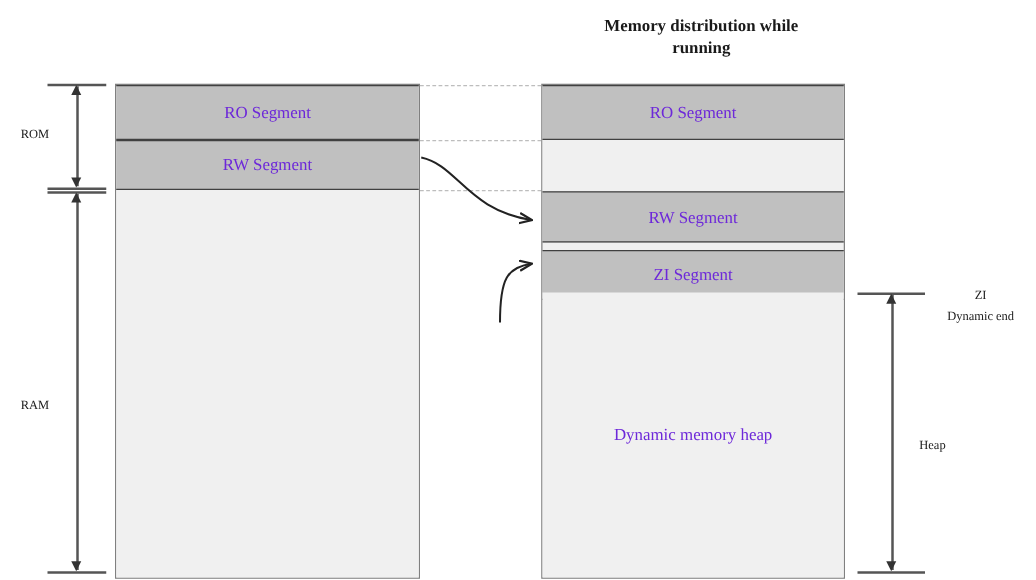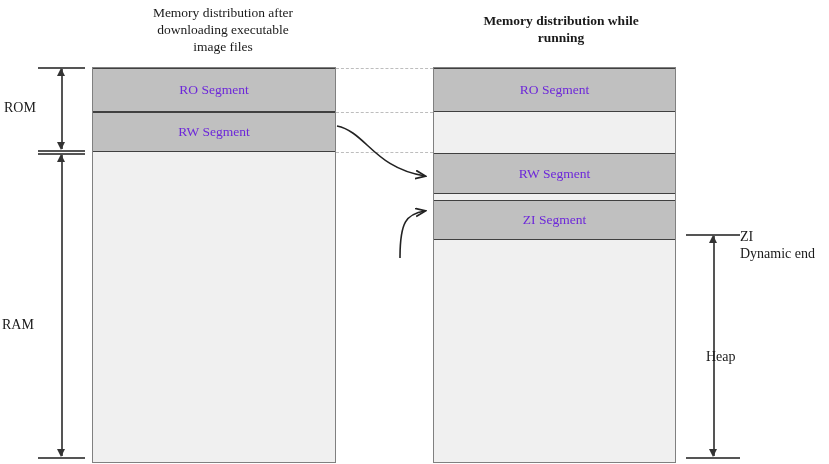--- a/index.html
+++ b/index.html
@@ -75,23 +75,23 @@
     width: 0;
     height: 0;
     border-left: 4.5px solid transparent;
     border-right: 4.5px solid transparent;
   }
   .arrow-head.up   { border-bottom: 8px solid #333333; }
   .arrow-head.down { border-top: 8px solid #333333; }
 
   .bracket-label {
     position: absolute;
-    font-size: 14px;
+    font-size: 10px;
     color: #1a1a1a;
-    text-align: left;
+    text-align: center;
     white-space: pre-line;
     line-height: 17px;
   }
 
   
   .guide-line {
     position: absolute;
     height: 0;
     border-top: 1px dashed #bdbdbd;
   }
@@ -104,23 +104,20 @@
     width: 829px;
     height: 464px;
     pointer-events: none;
   }
 </style>
 </head>
 <body>
 
 <div id="canvas">
 
-  <div class="diagram-title" id="title-left">Memory distribution after
-downloading executable
-image files</div>
 
   <div class="diagram-title" id="title-right">Memory distribution while
 running</div>
 
   <div class="guide-line" style="left:336px; top:68px; width:97px;"></div>
   <div class="guide-line" style="left:336px; top:112px; width:97px;"></div>
   <div class="guide-line" style="left:336px; top:152px; width:97px;"></div>
 
   <div class="mem-column" id="column-left">
     <div class="segment filled" style="top:0px; height:44px;">
@@ -139,20 +136,23 @@
       <span>RO Segment</span>
     </div>
     <div class="segment empty" style="top:44px; height:41px;">
       <span></span>
     </div>
     <div class="segment filled" style="top:85px; height:41px;">
       <span>RW Segment</span>
     </div>
     <div class="segment filled" style="top:132px; height:40px;">
       <span>ZI Segment</span>
+    </div>
+    <div class="segment empty" style="top:166px; height:228px;">
+      <span>Dynamic memory heap</span>
     </div>
   </div>
 
   <div class="bracket-tick" style="left:38px; top:67px; width:47px;"></div>
   <div class="bracket-tick" style="left:38px; top:150px; width:47px;"></div>
   <div class="bracket-axis" style="left:61px; top:69px; height:80px;"></div>
   <div class="arrow-head up" style="left:57px; top:68px;"></div>
   <div class="arrow-head down" style="left:57px; top:142px;"></div>
   <div class="bracket-label" style="left:4px; top:99px; width:48px;">ROM</div>
 

